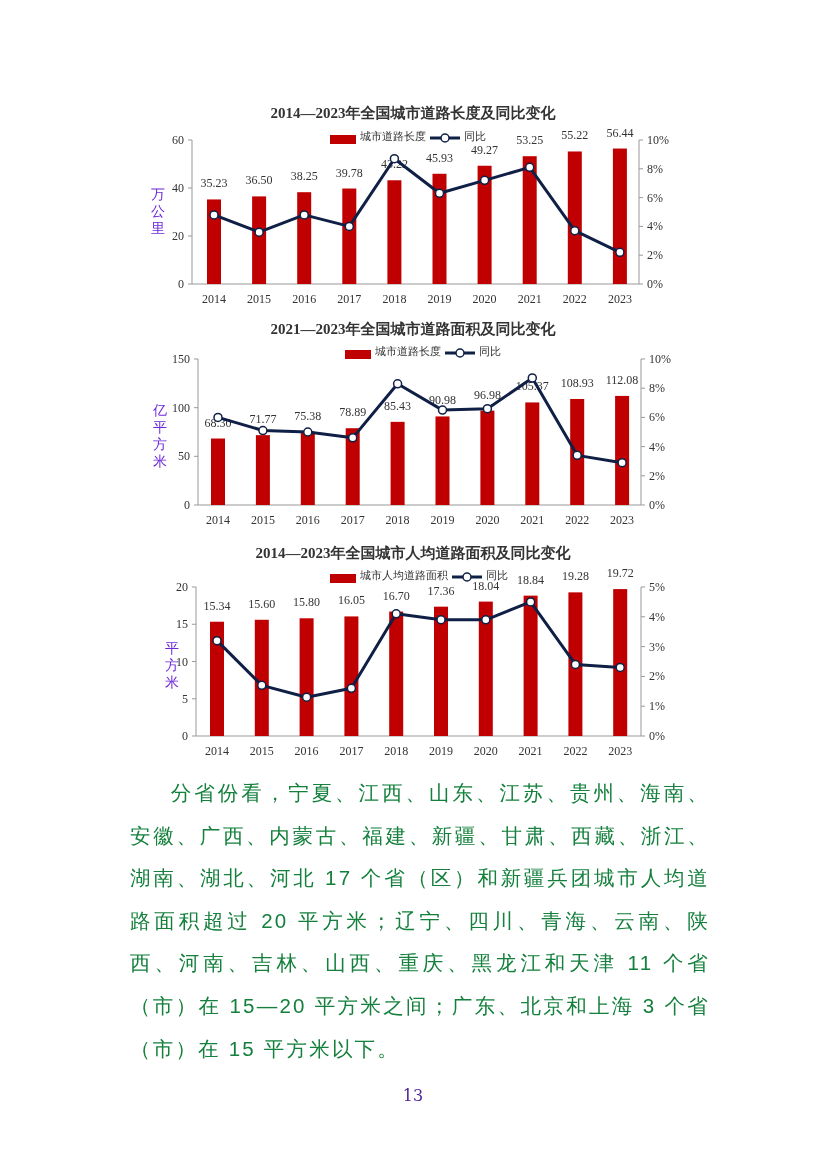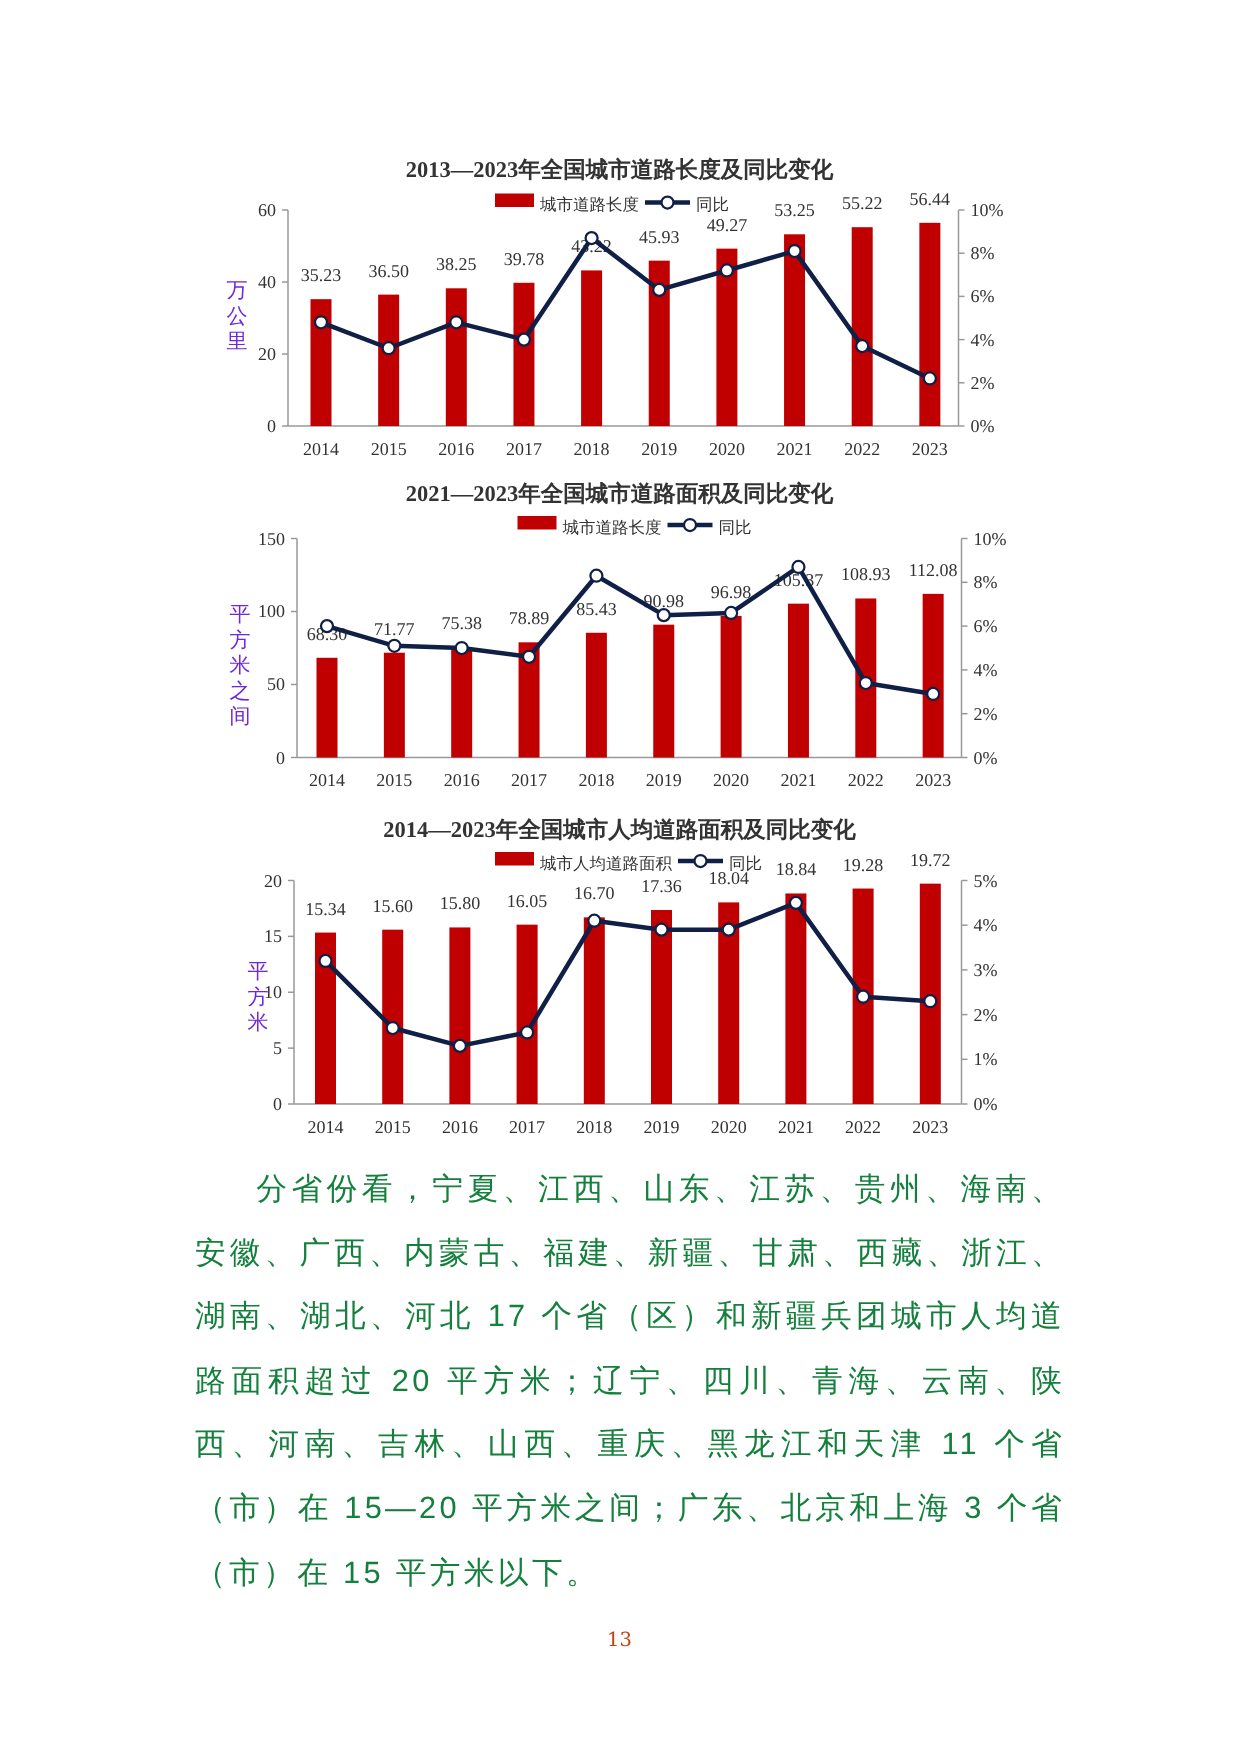--- a/index.html
+++ b/index.html
@@ -1,32 +1,32 @@
 <!DOCTYPE html>
 <html><head>
 <meta charset="utf-8">
 <style>
   html,body{margin:0;padding:0;background:#fff;}
   body{width:826px;height:1169px;position:relative;overflow:hidden;font-family:"DejaVu Serif","Liberation Serif",serif;color:#222;}
   .chart{position:absolute;left:0;top:0;width:826px;}
   .chart svg{position:absolute;left:0;top:0;overflow:visible;}
   .ctitle{position:absolute;left:0;width:826px;text-align:center;font-size:15px;font-weight:bold;color:#333;font-family:"Liberation Serif","DejaVu Serif",serif;}
-  .legend{position:absolute;font-size:11px;color:#333;display:flex;align-items:flex-start;gap:4px;font-family:"DejaVu Sans",sans-serif;}
+  .legend{position:absolute;font-size:11px;color:#333;display:flex;align-items:flex-end;gap:4px;font-family:"DejaVu Sans",sans-serif;}
   .legend .sw{display:inline-block;width:26px;height:9px;background:#c00000;}
   .legend .ln{display:inline-block;width:30px;height:12px;position:relative;}
   .ylab{position:absolute;font-size:14px;width:16px;line-height:17px;text-align:center;color:#6d28d9;font-family:"DejaVu Sans",sans-serif;}
   .para{position:absolute;left:130px;width:580px;font-size:20.5px;line-height:42.6px;letter-spacing:2.2px;color:#15803d;text-align:justify;font-family:Liberation Sans, sans-serif;}
   .para .ind{display:inline-block;width:40px;}
-  .pageno{position:absolute;top:1086px;left:0;width:826px;text-align:center;font-size:13px;color:#c2410c;}
+  .pageno{position:absolute;top:1086px;left:0;width:826px;text-align:center;font-size:16px;color:#4c1d95;}
 </style>
 </head>
 <body>
 
 <div class="chart">
-  <div class="ctitle" style="top:104px">2013—2023年全国城市道路长度及同比变化</div>
+  <div class="ctitle" style="top:104px">2014—2023年全国城市道路长度及同比变化</div>
   <div class="legend" style="left:330px;top:129px">
     <span class="sw"></span>
     <span>城市道路长度</span>
     <span class="ln">
         <svg width="30" height="12">
           <line x1="0" y1="6" x2="30" y2="6" stroke="#0f1f45" stroke-width="3"></line>
           <circle cx="15" cy="6" r="4" fill="#fff" stroke="#0f1f45" stroke-width="1.5"></circle>
         </svg>
       </span>
     <span>同比</span>
@@ -106,21 +106,21 @@
     <span class="sw"></span>
     <span>城市道路长度</span>
     <span class="ln">
         <svg width="30" height="12">
           <line x1="0" y1="6" x2="30" y2="6" stroke="#0f1f45" stroke-width="3"></line>
           <circle cx="15" cy="6" r="4" fill="#fff" stroke="#0f1f45" stroke-width="1.5"></circle>
         </svg>
       </span>
     <span>同比</span>
   </div>
-  <div class="ylab" style="left:152px;top:402px">平方米之间</div>
+  <div class="ylab" style="left:152px;top:402px">亿平方米</div>
   <svg id="c1" width="826" height="540">
       <line x1="198" y1="359" x2="198" y2="505" stroke="#999999" stroke-width="1"></line>
       <line x1="641" y1="359" x2="641" y2="505" stroke="#999999" stroke-width="1"></line>
       <line x1="198" y1="505" x2="641" y2="505" stroke="#999999" stroke-width="1"></line>
       <line x1="194" y1="505" x2="198" y2="505" stroke="#999999"></line>
       <text x="190" y="509" text-anchor="end" font-size="12" font-family="&quot;Liberation Serif&quot;,&quot;DejaVu Serif&quot;,serif" fill="#333">0</text>
       <line x1="194" y1="456.3333333333333" x2="198" y2="456.3333333333333" stroke="#999999"></line>
       <text x="190" y="460.3333333333333" text-anchor="end" font-size="12" font-family="&quot;Liberation Serif&quot;,&quot;DejaVu Serif&quot;,serif" fill="#333">50</text>
       <line x1="194" y1="407.6666666666667" x2="198" y2="407.6666666666667" stroke="#999999"></line>
       <text x="190" y="411.6666666666667" text-anchor="end" font-size="12" font-family="&quot;Liberation Serif&quot;,&quot;DejaVu Serif&quot;,serif" fill="#333">100</text>

